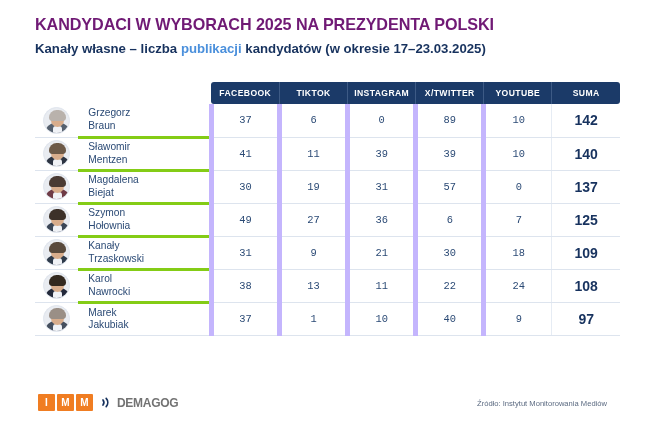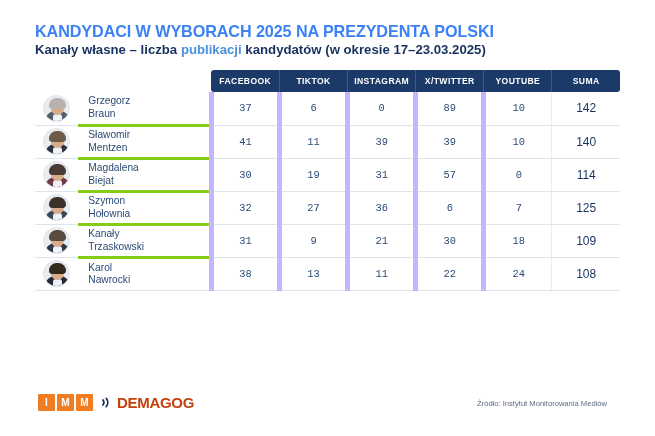--- a/index.html
+++ b/index.html
@@ -23,41 +23,41 @@
     position: absolute;
     left: 35px;
     top: 14px;
     width: 600px;
   }
 
   .title {
     font-size: 16.2px;
     font-weight: bold;
     letter-spacing: -0.1px;
-    color: #3b82f6;
+    color: #701a75;
     line-height: 20px;
     white-space: nowrap;
-    margin-top: 7px;
   }
 
   .subtitle {
+    margin-top: 6px;
     font-size: 13.2px;
     font-weight: bold;
     color: #17325e;
     line-height: 17px;
     white-space: nowrap;
   }
 
   .subtitle .accent { color: #4b90dc; }
 
   
   .table-wrap {
     position: absolute;
     left: 35px;
-    top: 70px;
+    top: 82px;
     width: 585px;
   }
 
   table.grid {
     border-collapse: collapse;
     width: 585px;
     table-layout: fixed;
   }
 
   table.grid col.c-av   { width: 42px; }
@@ -89,21 +89,21 @@
   tbody tr { height: 33px; }
 
   tbody td {
     border-bottom: 1px solid #dde4ee;
     vertical-align: middle;
     font-size: 10.4px;
     color: #2b4a75;
     text-align: center;
   }
   tbody td.num   { border-left: 5px solid #c4b5fd; font-family: Liberation Mono, monospace; }
-  tbody td.sum   { border-left: 1px solid #e6ecf4; font-weight: normal; color: #17325e; font-size: 12px; }
+  tbody td.sum   { border-left: 1px solid #e6ecf4; font-weight: bold; color: #17325e; font-size: 14px; }
 
   tbody td.avatar-cell {
     text-align: center;
     border-bottom: 1px solid #dde4ee;
   }
   tbody td.name-cell {
     text-align: left;
     padding-left: 10px;
     font-size: 10.2px;
     line-height: 12.4px;
@@ -162,23 +162,23 @@
     font-family: "Liberation Sans", sans-serif;
   }
 
   .demagog {
     display: flex;
     align-items: center;
     gap: 3px;
   }
   .wave { display: block; }
   .demagog-text {
-    font-size: 15px;
-    font-weight: bold;
-    color: #c2410c;
+    font-size: 12px;
+    font-weight: bold;
+    color: #737373;
     letter-spacing: -0.3px;
   }
 
   .source {
     position: absolute;
     right: 48px;
     top: 5px;
     font-size: 7.6px;
     color: #5c6b82;
     white-space: nowrap;
@@ -249,29 +249,29 @@
           <td class="avatar-cell"><span class="avatar"><span class="bg" style="background:#e9ecf1"></span><span class="body" style="background:#6f3b46"></span><span class="shirt"></span><span class="face"></span><span class="hair" style="background:#4a3b33"></span></span></td>
           <td class="name-cell">
             <span class="nm">Magdalena</span>
             <span class="nm">Biejat</span>
           </td>
           <td class="num">30</td>
           <td class="num">19</td>
           <td class="num">31</td>
           <td class="num">57</td>
           <td class="num">0</td>
-          <td class="sum">114</td>
+          <td class="sum">137</td>
         </tr>
         <tr>
           <td class="avatar-cell"><span class="avatar"><span class="bg" style="background:#e9ecf1"></span><span class="body" style="background:#3b4656"></span><span class="shirt"></span><span class="face"></span><span class="hair" style="background:#3c3129"></span></span></td>
           <td class="name-cell">
             <span class="nm">Szymon</span>
             <span class="nm">Hołownia</span>
           </td>
-          <td class="num">32</td>
+          <td class="num">49</td>
           <td class="num">27</td>
           <td class="num">36</td>
           <td class="num">6</td>
           <td class="num">7</td>
           <td class="sum">125</td>
         </tr>
         <tr>
           <td class="avatar-cell"><span class="avatar"><span class="bg" style="background:#e9ecf1"></span><span class="body" style="background:#2e3a4a"></span><span class="shirt"></span><span class="face"></span><span class="hair" style="background:#594a3d"></span></span></td>
           <td class="name-cell">
             <span class="nm">Kanały</span>
@@ -289,20 +289,33 @@
           <td class="name-cell">
             <span class="nm">Karol</span>
             <span class="nm">Nawrocki</span>
           </td>
           <td class="num">38</td>
           <td class="num">13</td>
           <td class="num">11</td>
           <td class="num">22</td>
           <td class="num">24</td>
           <td class="sum">108</td>
+        </tr>
+        <tr>
+          <td class="avatar-cell"><span class="avatar"><span class="bg" style="background:#e9ecf1"></span><span class="body" style="background:#454f5e"></span><span class="shirt"></span><span class="face"></span><span class="hair" style="background:#9a8f86"></span></span></td>
+          <td class="name-cell">
+            <span class="nm">Marek</span>
+            <span class="nm">Jakubiak</span>
+          </td>
+          <td class="num">37</td>
+          <td class="num">1</td>
+          <td class="num">10</td>
+          <td class="num">40</td>
+          <td class="num">9</td>
+          <td class="sum">97</td>
         </tr>
       </tbody>
   </table>
 </div>
 
 <div class="footer">
   <div class="logo-block">
     <div class="imm">
       <span>I</span>
       <span>M</span>

